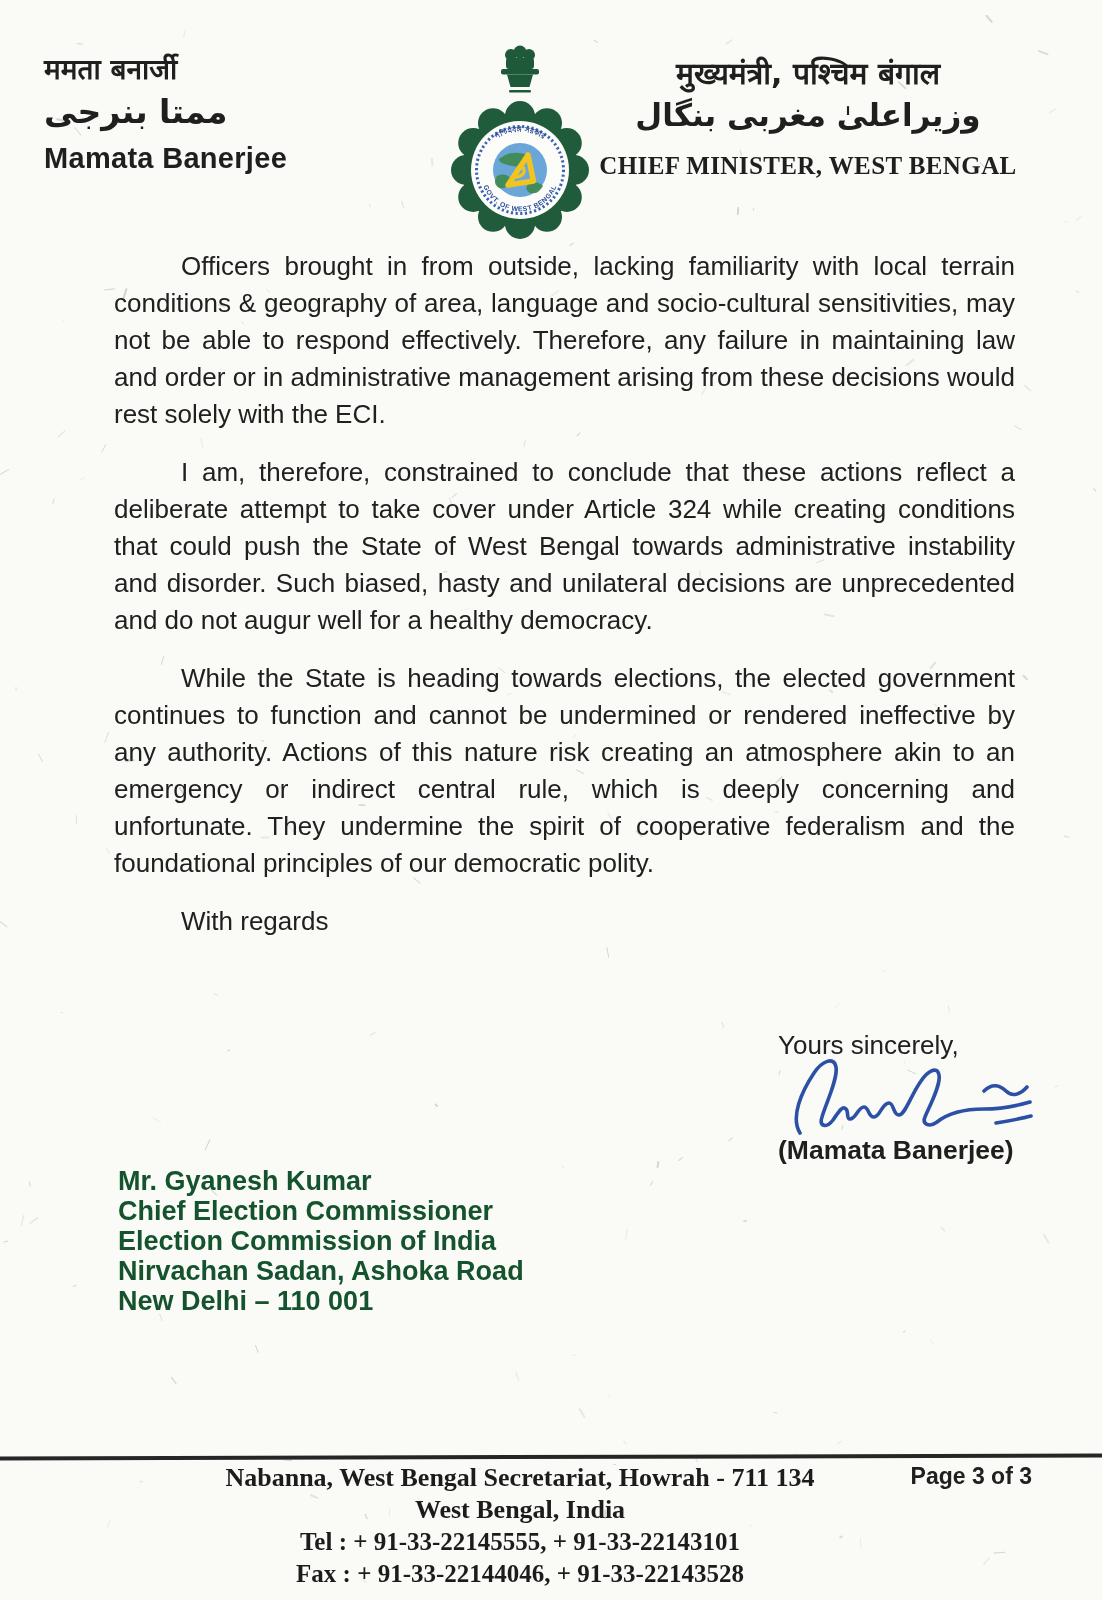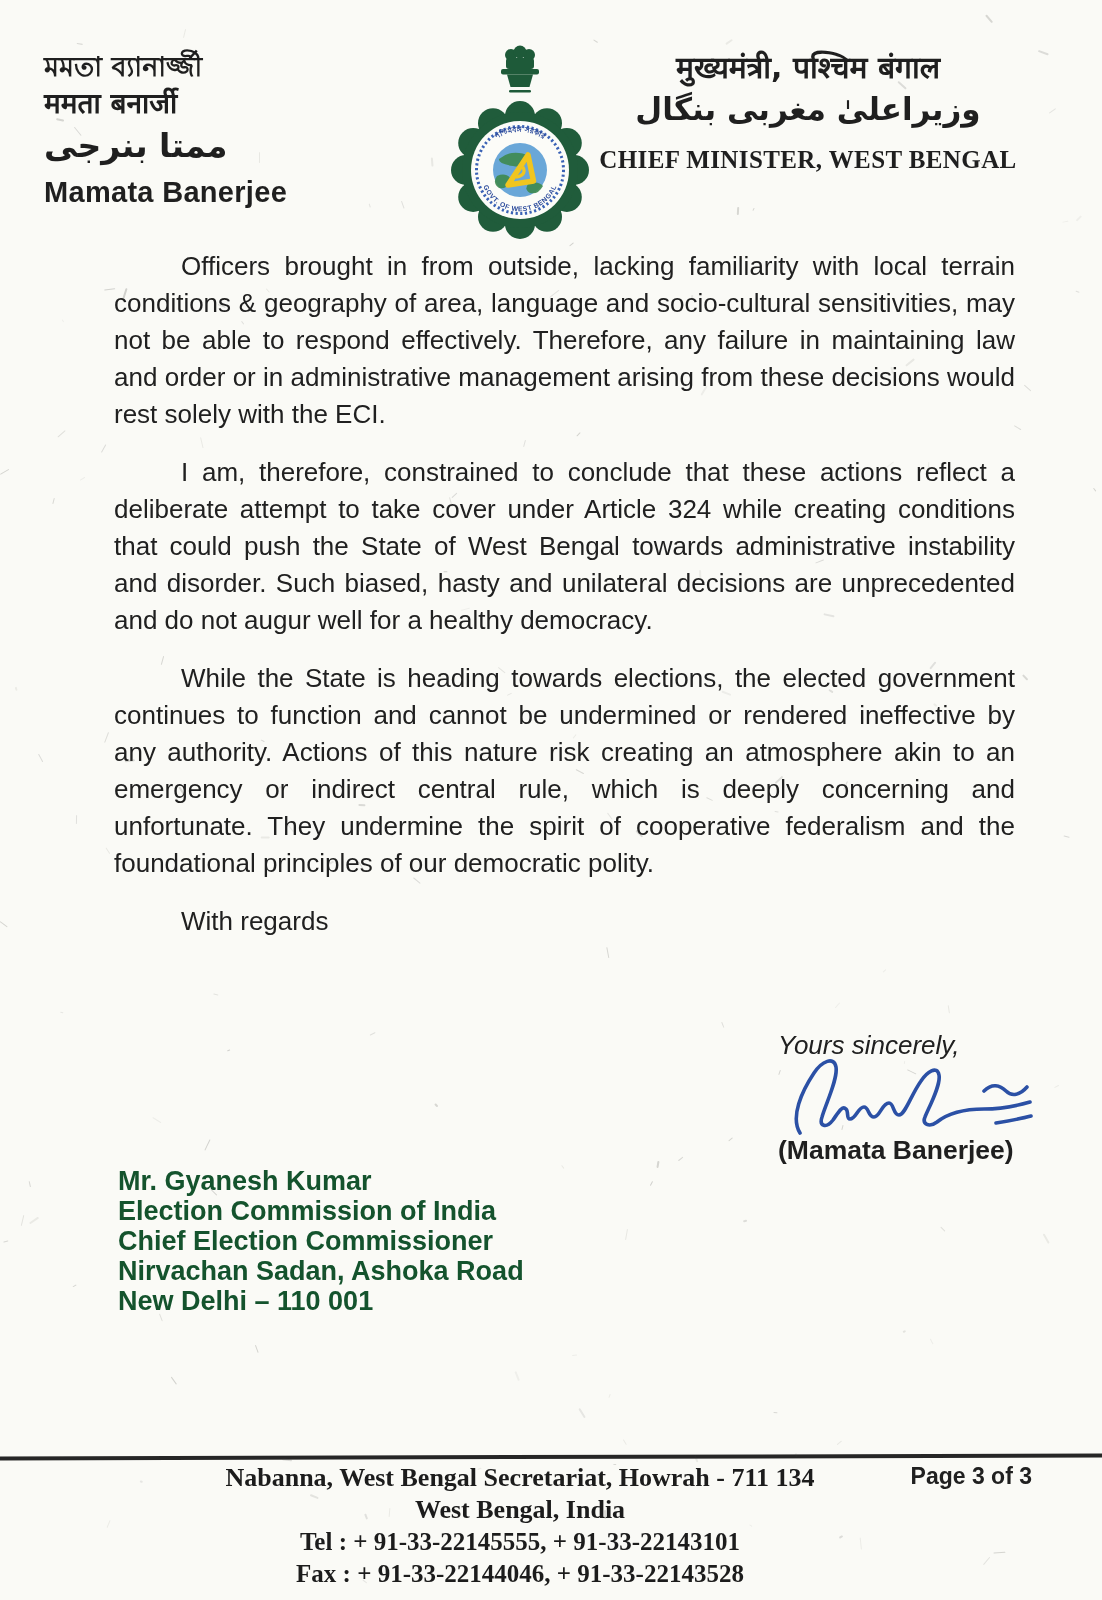--- a/index.html
+++ b/index.html
@@ -12,38 +12,38 @@
 
   
   .hdr-left{position:absolute;left:44px;top:50px;line-height:1.25;}
   .hdr-left .bn{font-family:"DejaVu Sans",sans-serif;font-weight:bold;font-size:27px;}
   .hdr-left .hi{font-family:"DejaVu Sans",sans-serif;font-weight:bold;font-size:28px;margin-top:2px;}
   .hdr-left .ur{font-family:"DejaVu Sans",sans-serif;font-weight:bold;font-size:33px;margin-top:4px;}
   .hdr-left .en{font-weight:bold;font-size:29px;letter-spacing:.3px;margin-top:8px;}
 
   .hdr-right{position:absolute;right:84px;top:46px;width:420px;text-align:center;line-height:1.25;}
   .hdr-right .bn{font-family:"DejaVu Sans",sans-serif;font-weight:bold;font-size:26px;}
-  .hdr-right .hi{font-family:"DejaVu Sans",sans-serif;font-weight:bold;font-size:30px;margin-top:3px;}
+  .hdr-right .hi{font-family:"DejaVu Sans",sans-serif;font-weight:bold;font-size:30px;margin-top:9px;}
   .hdr-right .ur{font-family:"DejaVu Sans",sans-serif;font-weight:bold;font-size:31px;margin-top:3px;}
   .hdr-right .en{font-family:"Liberation Serif",serif;font-weight:bold;font-size:25px;
                  letter-spacing:.4px;margin-top:16px;white-space:nowrap;}
 
   .emblem{position:absolute;left:433px;top:40px;width:175px;height:205px;}
 
   
   .letter-body{position:absolute;left:114px;top:248px;width:901px;}
   .letter-body p{
     margin:0 0 21px 0;text-indent:67px;text-align:justify;
     font-size:26px;line-height:37px;color:#202020;
   }
   .letter-body p.closing{text-align:left;margin-top:16px;}
 
   
   .signoff{position:absolute;left:778px;top:1030px;width:280px;}
-  .signoff .valediction{font-size:26px;color:#202020;font-style:italic;}
+  .signoff .valediction{font-size:26px;color:#202020;}
   .signoff .sig-svg{position:relative;left:6px;top:-10px;display:block;}
   .signoff .signed-name{font-weight:bold;font-size:26.5px;white-space:nowrap;position:relative;top:-18px;}
 
   
   .recipient{position:absolute;left:118px;top:1166px;font-weight:bold;
              font-size:27px;line-height:30px;color:#14532d;}
 
   
   .footer-rule{position:absolute;left:0;top:1455px;width:1102px;height:4px;
                background:#262626;transform:rotate(-0.15deg);}
@@ -54,21 +54,20 @@
   .footer .l3,.footer .l4{font-size:25px;line-height:32px;}
   .page-label{position:absolute;right:70px;top:1463px;font-size:23px;font-weight:bold;
               font-family:"Liberation Sans",sans-serif;color:#202020;}
 </style>
 </head>
 <body>
 
 <div class="page" id="page">
 
   <div class="hdr-left">
-    <div class="bn">মমতা ব্যানার্জ্জী</div>
     <div class="hi">ममता बनार्जी</div>
     <div class="ur">ممتا بنرجی</div>
     <div class="en">Mamata Banerjee</div>
   </div>
 
   <div class="emblem">
     <svg width="175" height="205" viewBox="0 0 175 205">
 
       <g transform="translate(87,22)" fill="#1e5a39">
         <circle cx="-9" cy="-7" r="6"></circle>
@@ -144,22 +143,22 @@
         <path d="M16 82 C 6 66, 18 40, 30 22 C 38 10, 50 5, 52 16 C 54 28, 42 52, 38 66 C 35 75, 42 78, 49 69 C 54 62, 58 54, 62 58 C 65 61, 62 68, 66 68 C 72 68, 74 56, 80 56 C 85 56, 84 66, 90 66 C 96 66, 98 52, 105 52 C 110 52, 109 64, 115 64 C 121 64, 127 44, 137 30 C 143 21, 153 14, 155 24 C 157 34, 145 56, 141 66 C 138 73, 145 77, 153 71 C 163 63, 180 58, 200 58 C 218 58, 232 55, 246 51"></path>
         <path d="M200 40 C 208 32, 216 34, 222 40 C 228 46, 236 44, 243 36"></path>
         <path d="M212 72 C 224 70, 236 68, 247 65"></path>
       </g>
     </svg>
     <div class="signed-name">(Mamata Banerjee)</div>
   </div>
 
   <div class="recipient">
     <div>Mr. Gyanesh Kumar</div>
+    <div>Chief Election Commissioner</div>
     <div>Election Commission of India</div>
-    <div>Chief Election Commissioner</div>
     <div>Nirvachan Sadan, Ashoka Road</div>
     <div>New Delhi – 110 001</div>
   </div>
 
   <div class="footer-rule"></div>
   <div class="footer">
     <div class="l1">Nabanna, West Bengal Secretariat, Howrah - 711 134</div>
     <div class="l2">West Bengal, India</div>
     <div class="l3">Tel : + 91-33-22145555, + 91-33-22143101</div>
     <div class="l4">Fax : + 91-33-22144046, + 91-33-22143528</div>

